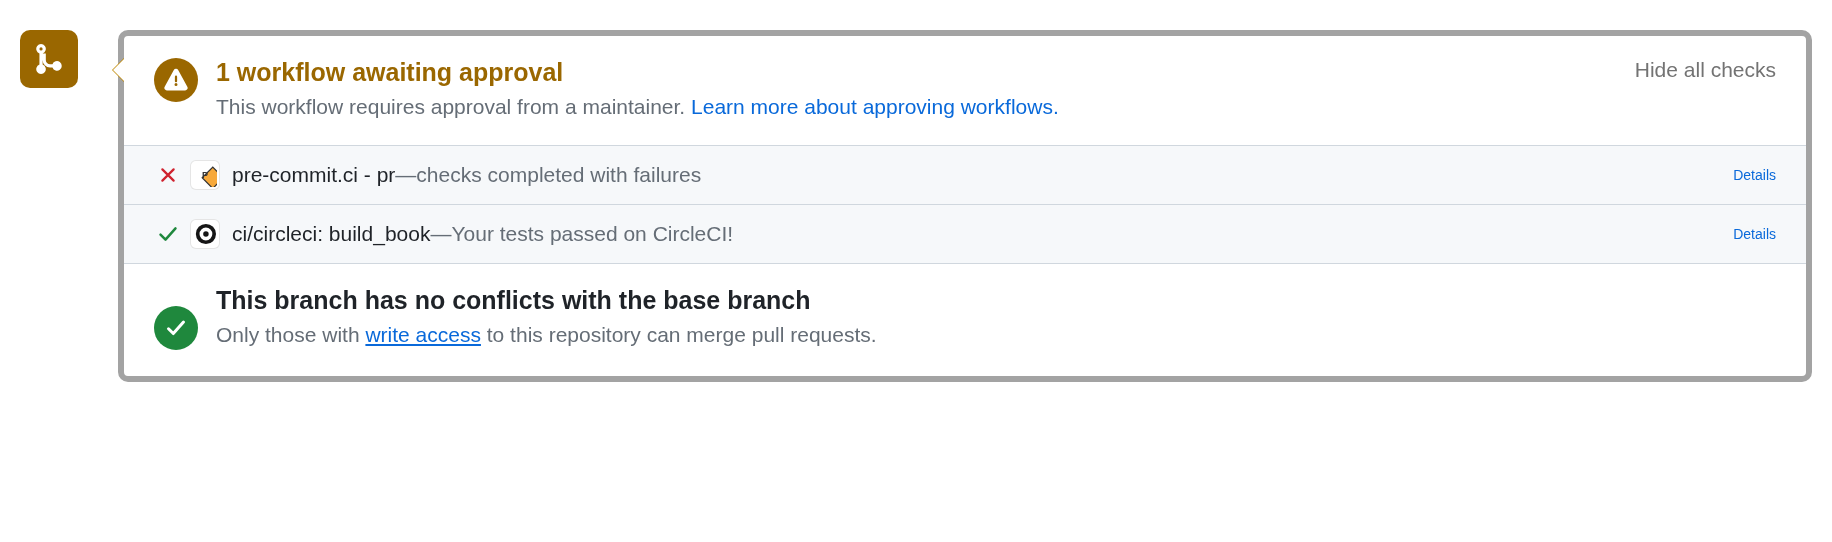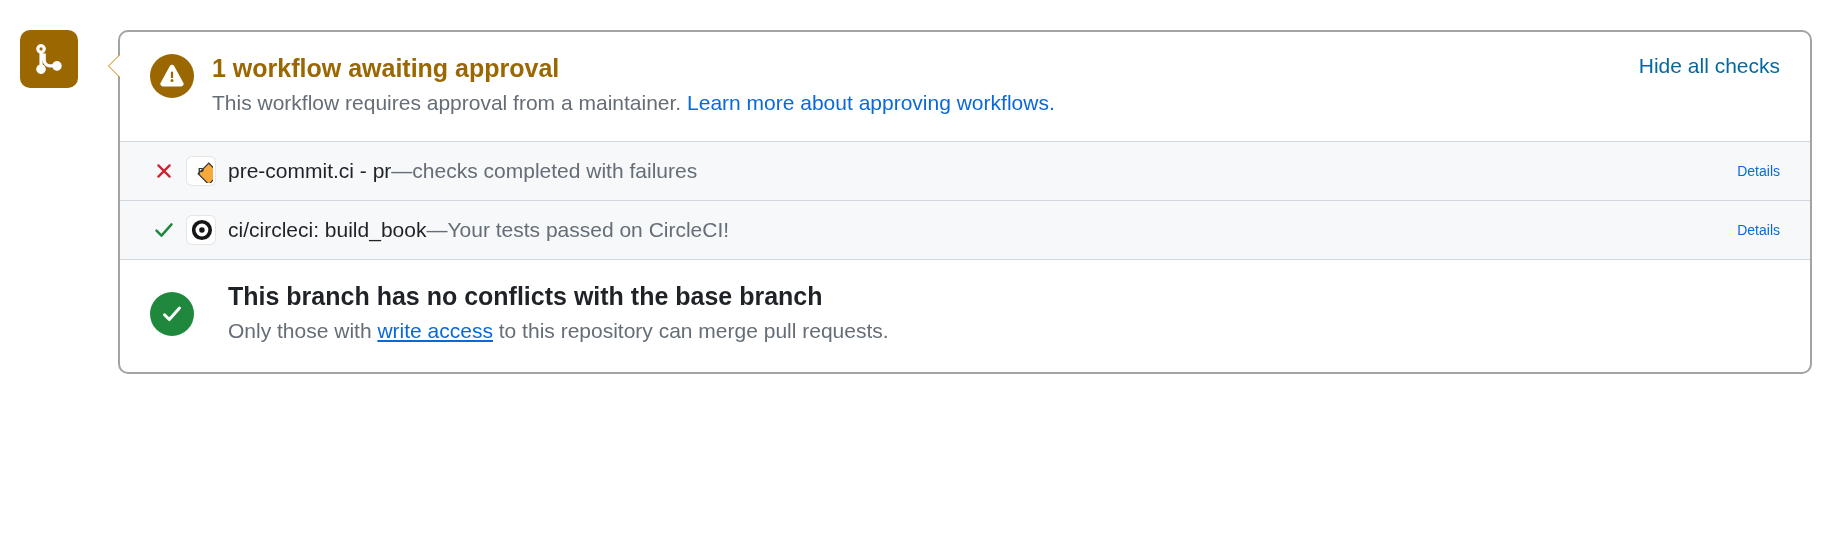--- a/index.html
+++ b/index.html
@@ -19,21 +19,21 @@
     background: #9a6700;
     border-radius: 10px;
     display: flex;
     align-items: center;
     justify-content: center;
     flex-shrink: 0;
   }
   .panel {
     flex: 1;
     margin-left: 40px;
-    border: 2px solid #a3a3a3;
+    border: 6px solid #a3a3a3;
     border-radius: 10px;
     background: #ffffff;
     position: relative;
     overflow: visible;
   }
   .caret {
     position: absolute;
     left: -12px;
     top: 22px;
     width: 0;
@@ -88,21 +88,21 @@
     line-height: 1.5;
   }
   .subtitle a, .link {
     color: #0969da;
     text-decoration: none;
     cursor: pointer;
   }
   .subtitle a.underline { text-decoration: underline; }
   .toggle-link {
     font-size: 21px;
-    color: #0369a1;
+    color: #737373;
     cursor: pointer;
     white-space: nowrap;
     margin-left: 20px;
   }
   .checks-list {
     border-top: 1px solid #d0d7de;
     border-bottom: 1px solid #d0d7de;
     background: #f6f8fa;
     overflow: hidden;
   }
@@ -141,22 +141,21 @@
   }
   .check-item .spacer { flex: 1; }
   .details-link {
     color: #0969da;
     font-size: 14px;
     cursor: pointer;
   }
   .section-merge {
     display: flex;
     padding: 22px 30px 26px 30px;
-    align-items: center;
-    gap: 16px;
+    align-items: flex-end;
   }
 </style>
 </head>
 <body>
 
 <div class="wrapper">
   <div class="badge-icon">
     <svg width="34" height="34" viewBox="0 0 16 16">
       <path fill="#ffffff" d="M5 3.25a.75.75 0 1 1-1.5 0 .75.75 0 0 1 1.5 0Zm0 2.12a2.25 2.25 0 1 0-1.5 0v5.26a2.25 2.25 0 1 0 1.5 0V8.5A3.5 3.5 0 0 0 8.5 12h1.13a2.25 2.25 0 1 0 0-1.5H8.5A2 2 0 0 1 6.5 8.5V5.37ZM4.25 13.5a.75.75 0 1 0 0-1.5.75.75 0 0 0 0 1.5Zm8.5-2a.75.75 0 1 0 0-1.5.75.75 0 0 0 0 1.5Z"></path>
     </svg>

